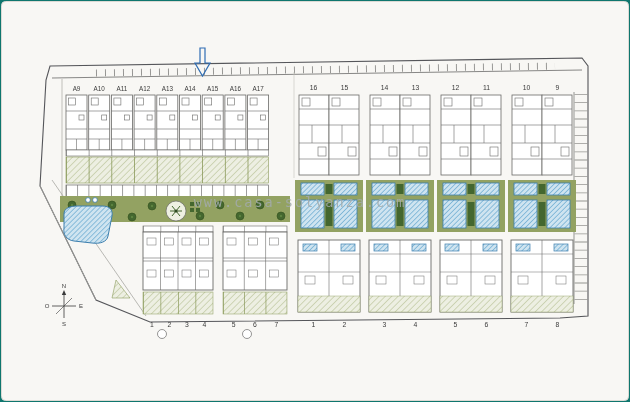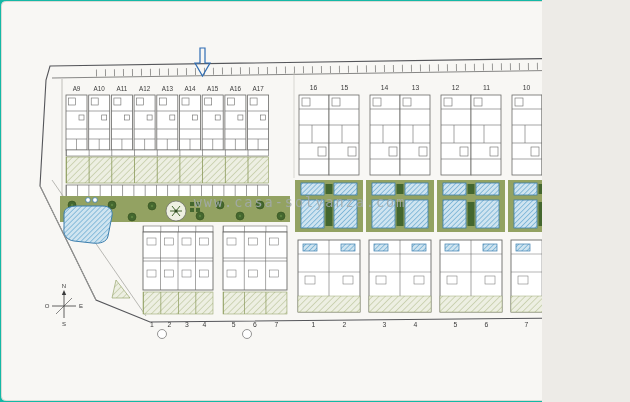--- a/index.html
+++ b/index.html
@@ -1,16 +1,16 @@
 <!DOCTYPE html>
 <html><head>
 <meta charset="utf-8">
 <style>
   html,body{margin:0;padding:0;background:#edebe7;}
-  .stage{position:relative;width:542px;height:402px;background:#14b8a6;overflow:hidden;
+  .stage{position:relative;width:630px;height:402px;background:#0f766e;overflow:hidden;
          font-family:"Liberation Sans",sans-serif;text-decoration:underline;}
   svg{display:block;}
   text{font-family:"Liberation Sans",sans-serif;}
   .wm{font-family:"DejaVu Sans Mono",monospace;}
 </style>
 </head>
 <body>
 
 <div class="stage">
 <svg width="630" height="402" viewBox="0 0 630 402">

